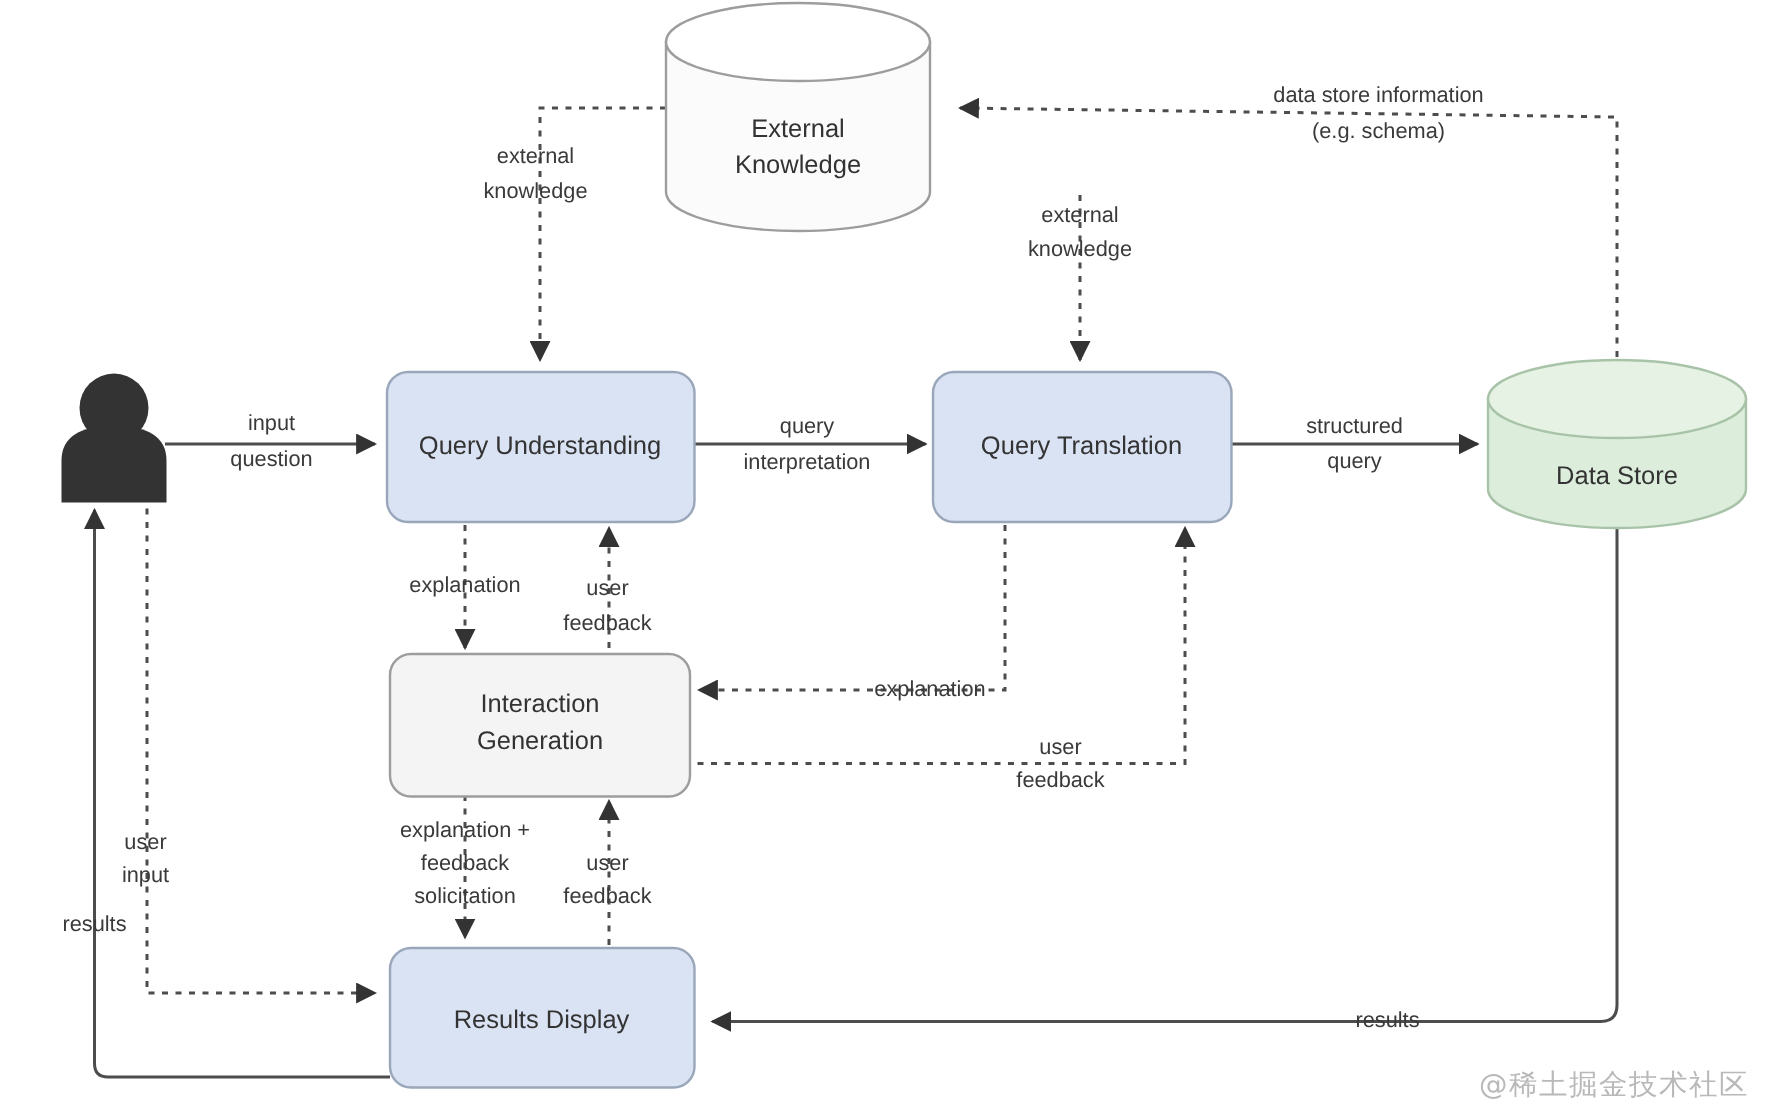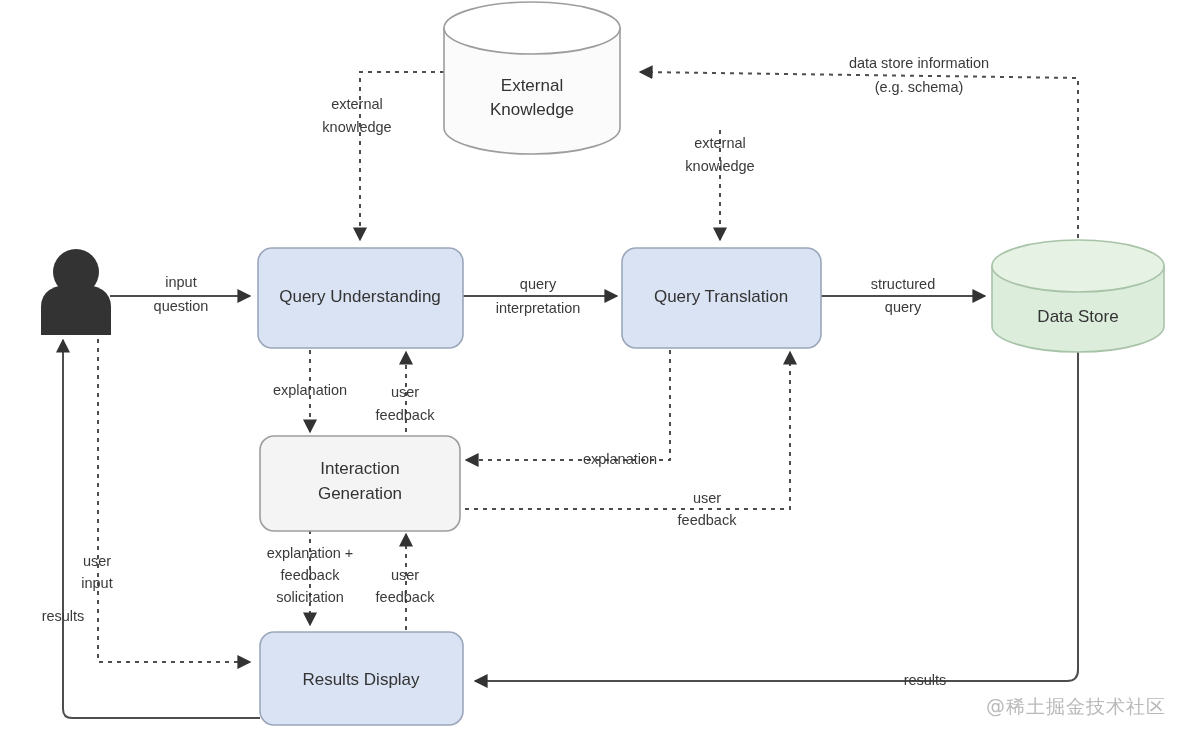--- a/index.html
+++ b/index.html
@@ -79,21 +79,21 @@
     fill: #e6f2e3;
     stroke: #a8c3a8;
     stroke-width: 1.6;
   }
   .actor-shape {
     fill: #333333;
   }
   .watermark {
     position: absolute;
     right: 14px;
-    bottom: 16px;
+    bottom: 0;
     font-family: "DejaVu Sans", sans-serif;
     font-size: 19px;
     color: #b9b9b9;
     letter-spacing: 1px;
     white-space: nowrap;
   }
 </style>
 </head>
 <body>
 

